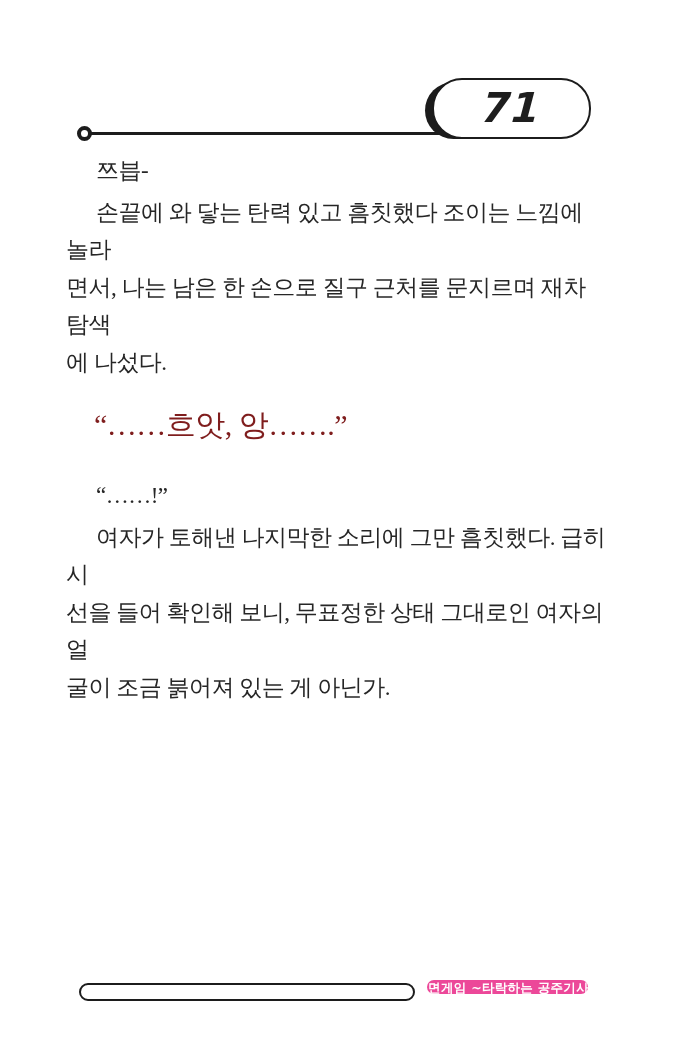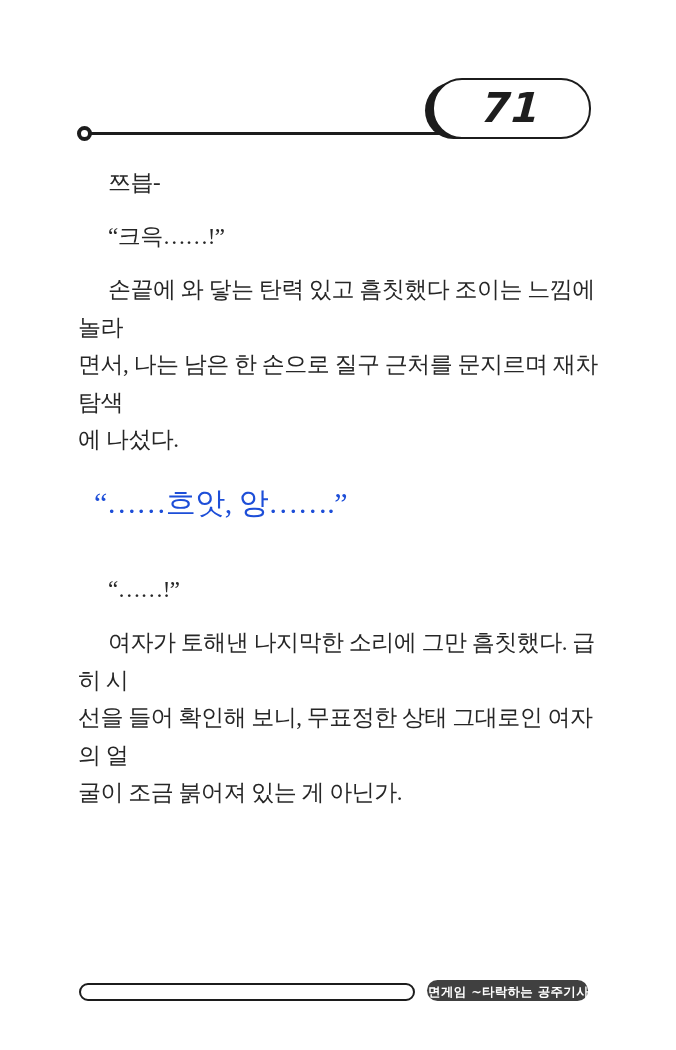--- a/index.html
+++ b/index.html
@@ -39,47 +39,47 @@
     font-size:41px;line-height:1;color:#1e1e1e;
     transform:skewX(-4deg);
     letter-spacing:1px;
   }
 
   
   .bodytext{
     position:absolute;left:62px;top:148px;width:552px;
   }
   .bodytext p{
-    margin:16px;
+    margin:4px;
     font-size:23px;
     line-height:37.5px;
     letter-spacing:-0.5px;
     white-space:pre-line;
     text-indent:30px;
     color:#262626;
   }
   .bodytext p.big{
     font-size:30px;
     line-height:40px;
-    margin:24px 0 48px 0;
+    margin:24px 0 32px 0;
     text-indent:32px;
-    color:#1d4ed8;
+    color:#7f1d1d;
   }
 
   
   .ftr-pill{
     position:absolute;left:79px;top:983px;
     width:332px;height:14px;
     background:#ffffff;border:2px solid #1c1c1c;border-radius:10px;
   }
   .ftr-badge{
     position:absolute;left:427px;top:980px;
-    width:161px;height:21px;
-    background:#404040;border-radius:11px;
-    display:flex;align-items:flex-end;justify-content:center;
+    width:161px;height:14px;
+    background:#ec4899;border-radius:11px;
+    display:flex;align-items:flex-start;justify-content:center;
   }
   .ftr-badge .title{
     font-family:"DejaVu Sans","Liberation Sans",sans-serif;
     font-size:12.5px;font-weight:bold;color:#ffffff;
     letter-spacing:0.3px;white-space:nowrap;
   }
 </style>
 </head>
 <body>
 
@@ -89,21 +89,20 @@
   <div class="hdr-rule"></div>
   <div class="page-badge">
     <div class="back"></div>
     <div class="front">
       <span class="num">71</span>
     </div>
   </div>
 
   <div class="bodytext">
     <p>쯔븝-</p>
-    <p>“크윽……!”</p>
     <p>손끝에 와 닿는 탄력 있고 흠칫했다 조이는 느낌에 놀라
 면서, 나는 남은 한 손으로 질구 근처를 문지르며 재차 탐색
 에 나섰다.</p>
     <p class="big">“……흐앗, 앙…….”</p>
     <p>“……!”</p>
     <p>여자가 토해낸 나지막한 소리에 그만 흠칫했다. 급히 시
 선을 들어 확인해 보니, 무표정한 상태 그대로인 여자의 얼
 굴이 조금 붉어져 있는 게 아닌가.</p>
 
   </div>

